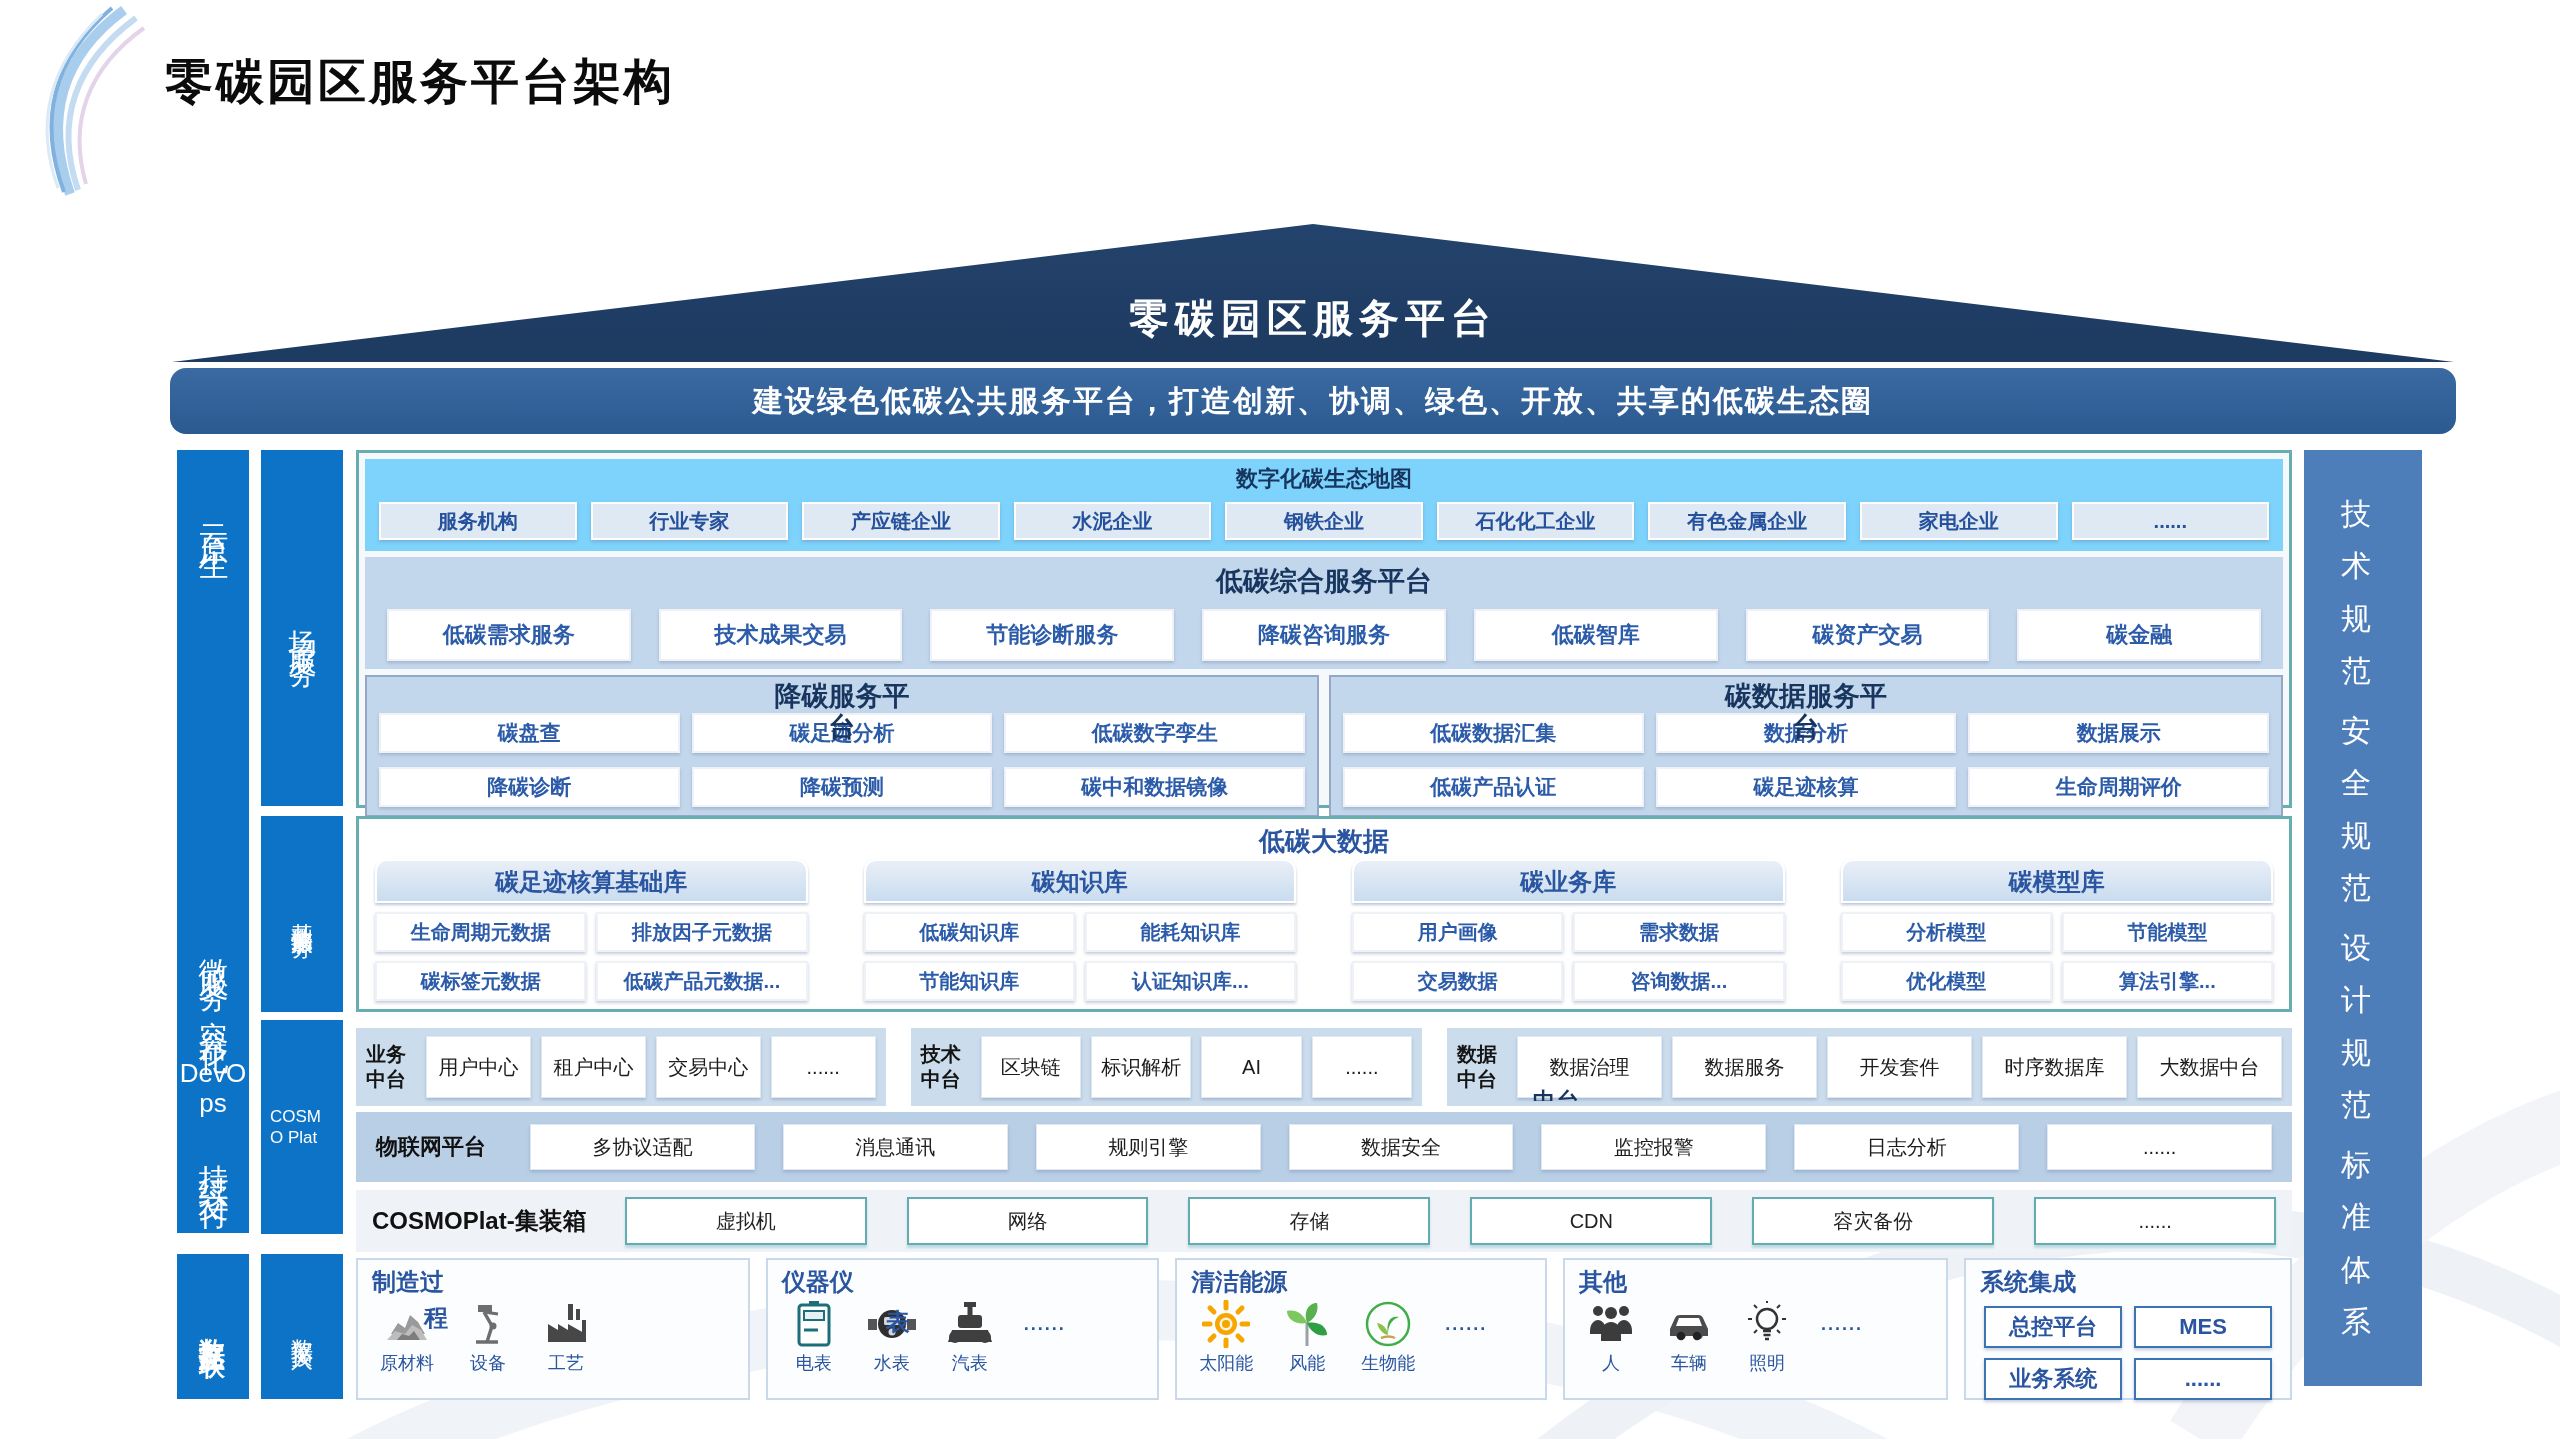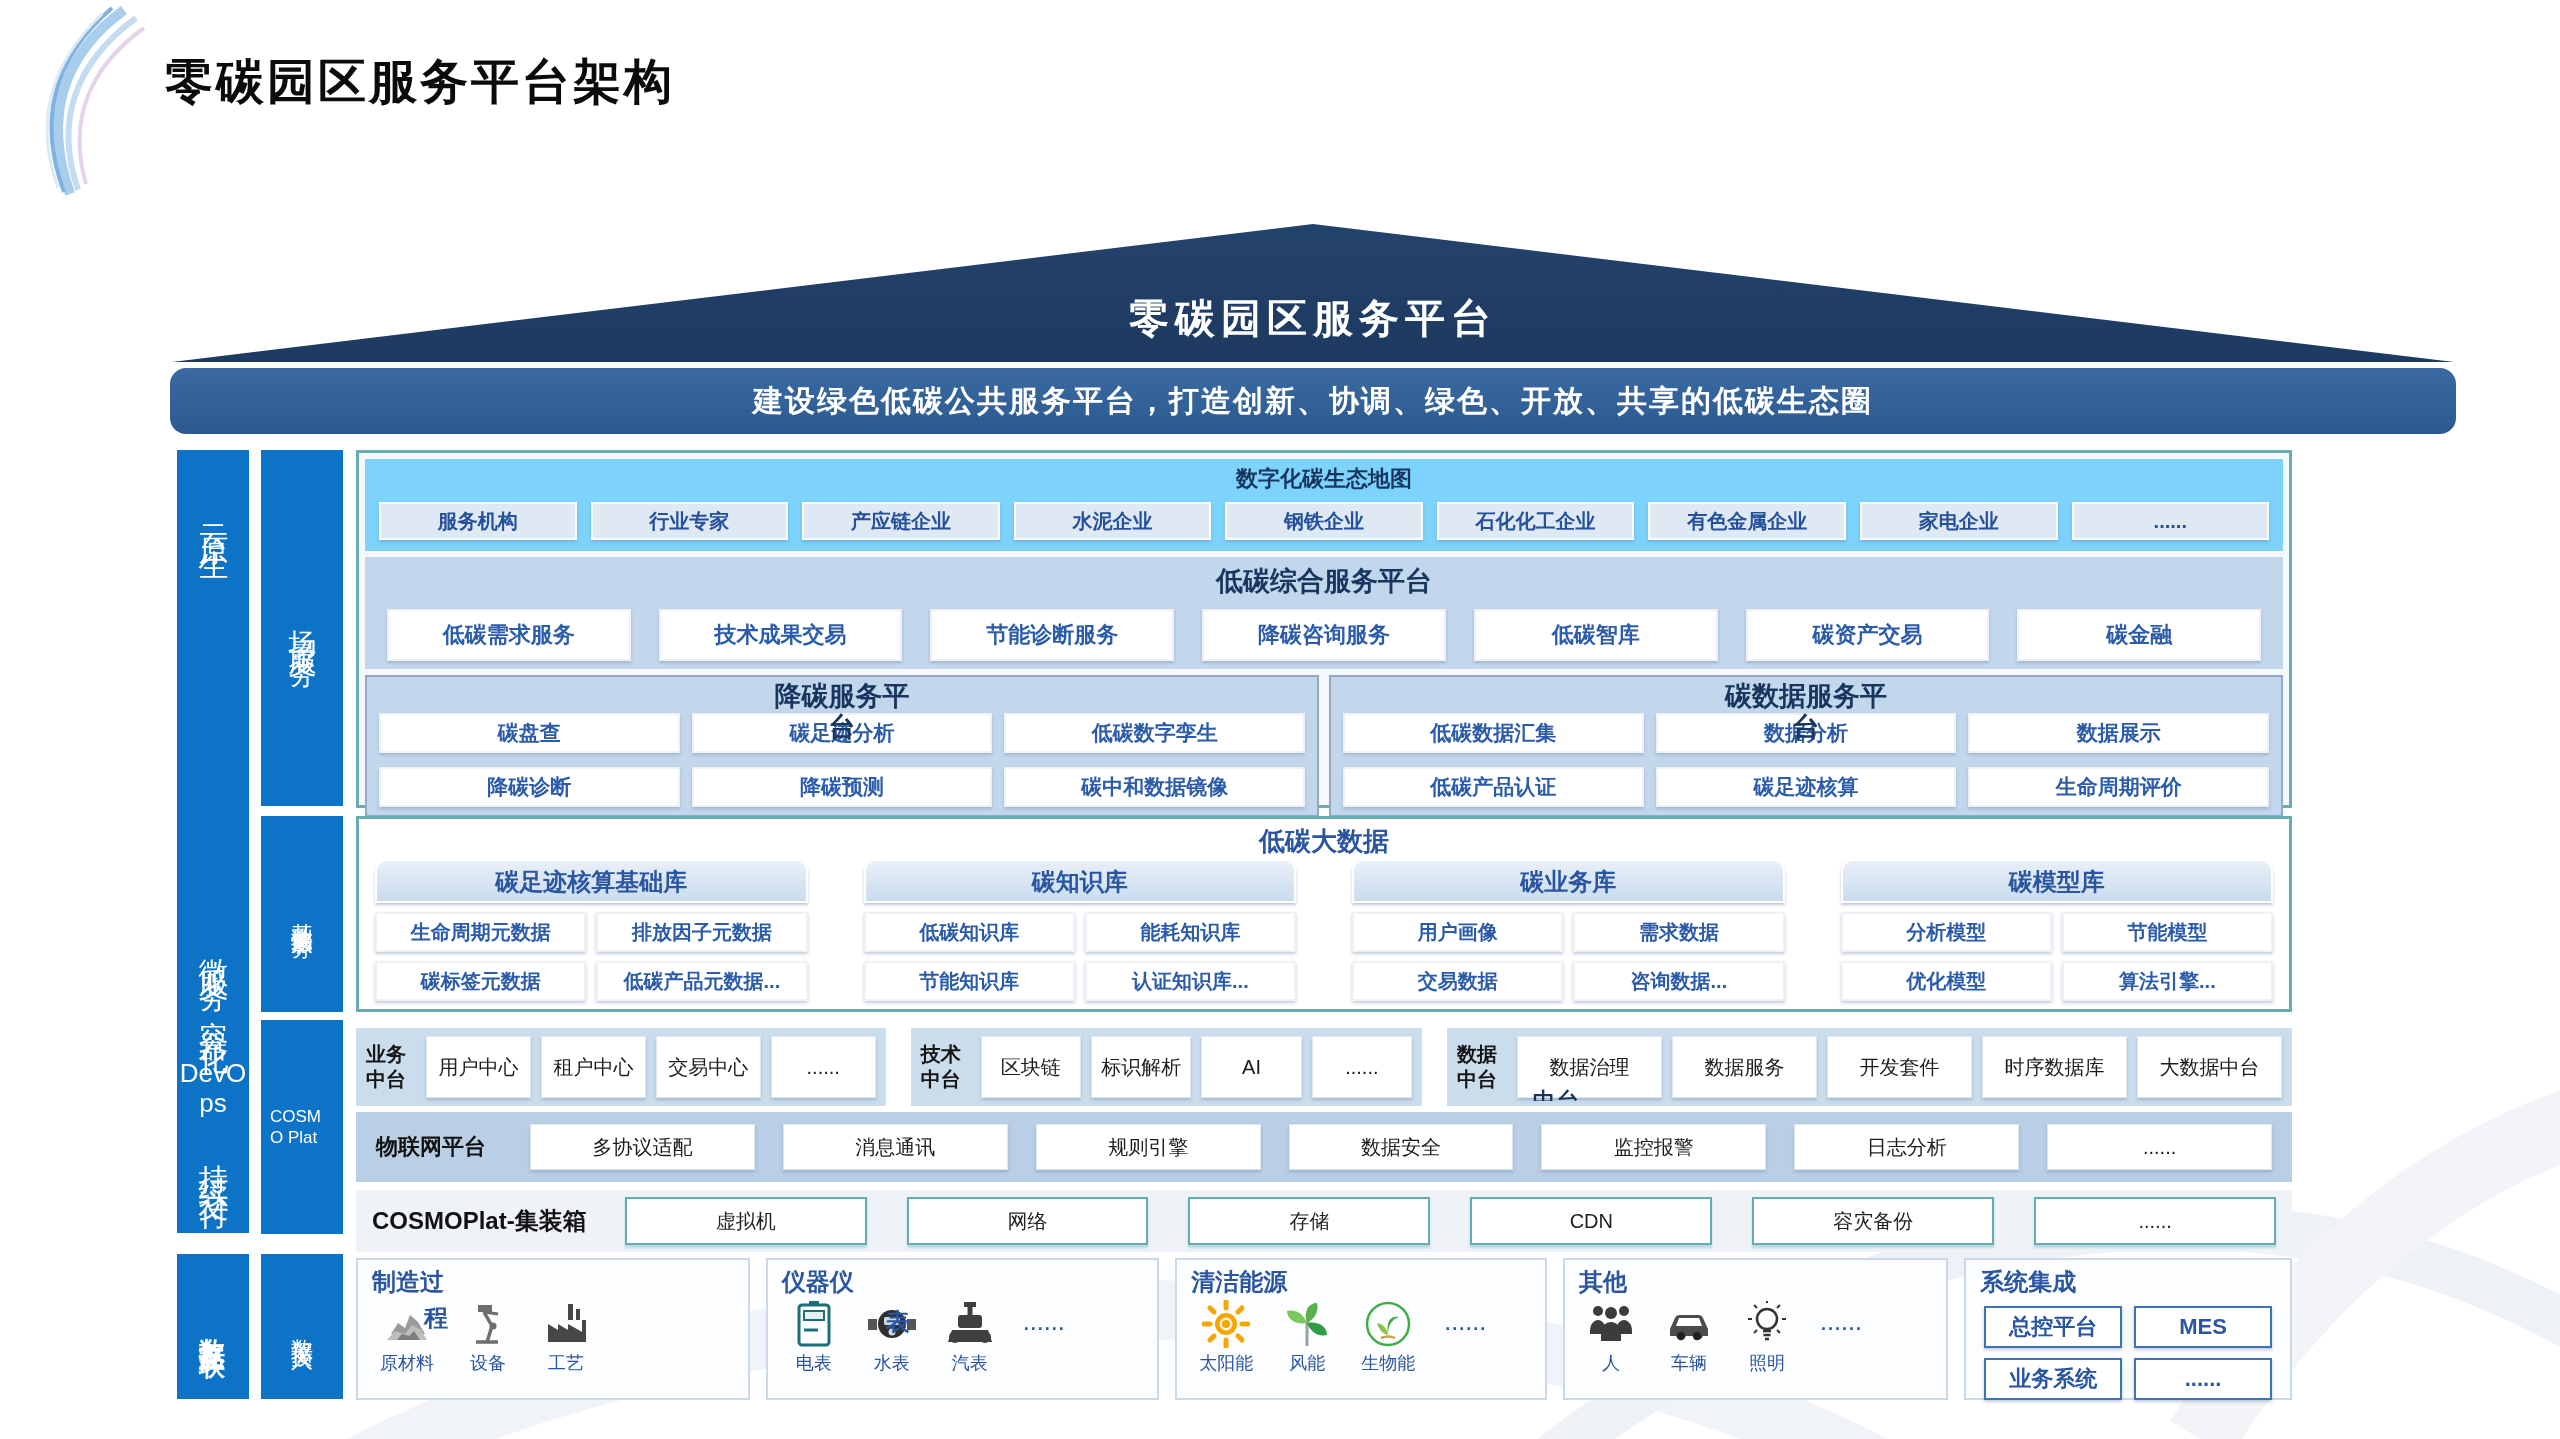--- a/index.html
+++ b/index.html
@@ -155,20 +155,26 @@
   <div class="abs z rail" id="rail-base">
     <span class="v">基础数据服务</span>
   </div>
   <div class="abs z rail" id="rail-cosmo">
     <span>COSMO Plat</span>
   </div>
   <div class="abs z rail" id="rail-data-in">
     <span class="v">数据接入</span>
   </div>
 
+  <div class="abs z" id="rail-right">
+    <span class="rr">技术规范</span>
+    <span class="rr">安全规范</span>
+    <span class="rr">设计规范</span>
+    <span class="rr">标准体系</span>
+  </div>
 
   <div class="abs z" id="sectionA">
     <div class="panel-eco">
       <div class="ttl">数字化碳生态地图</div>
       <div class="chips">
 
       <div class="chip">服务机构</div>
           <div class="chip">行业专家</div>
           <div class="chip">产应链企业</div>
           <div class="chip">水泥企业</div>

